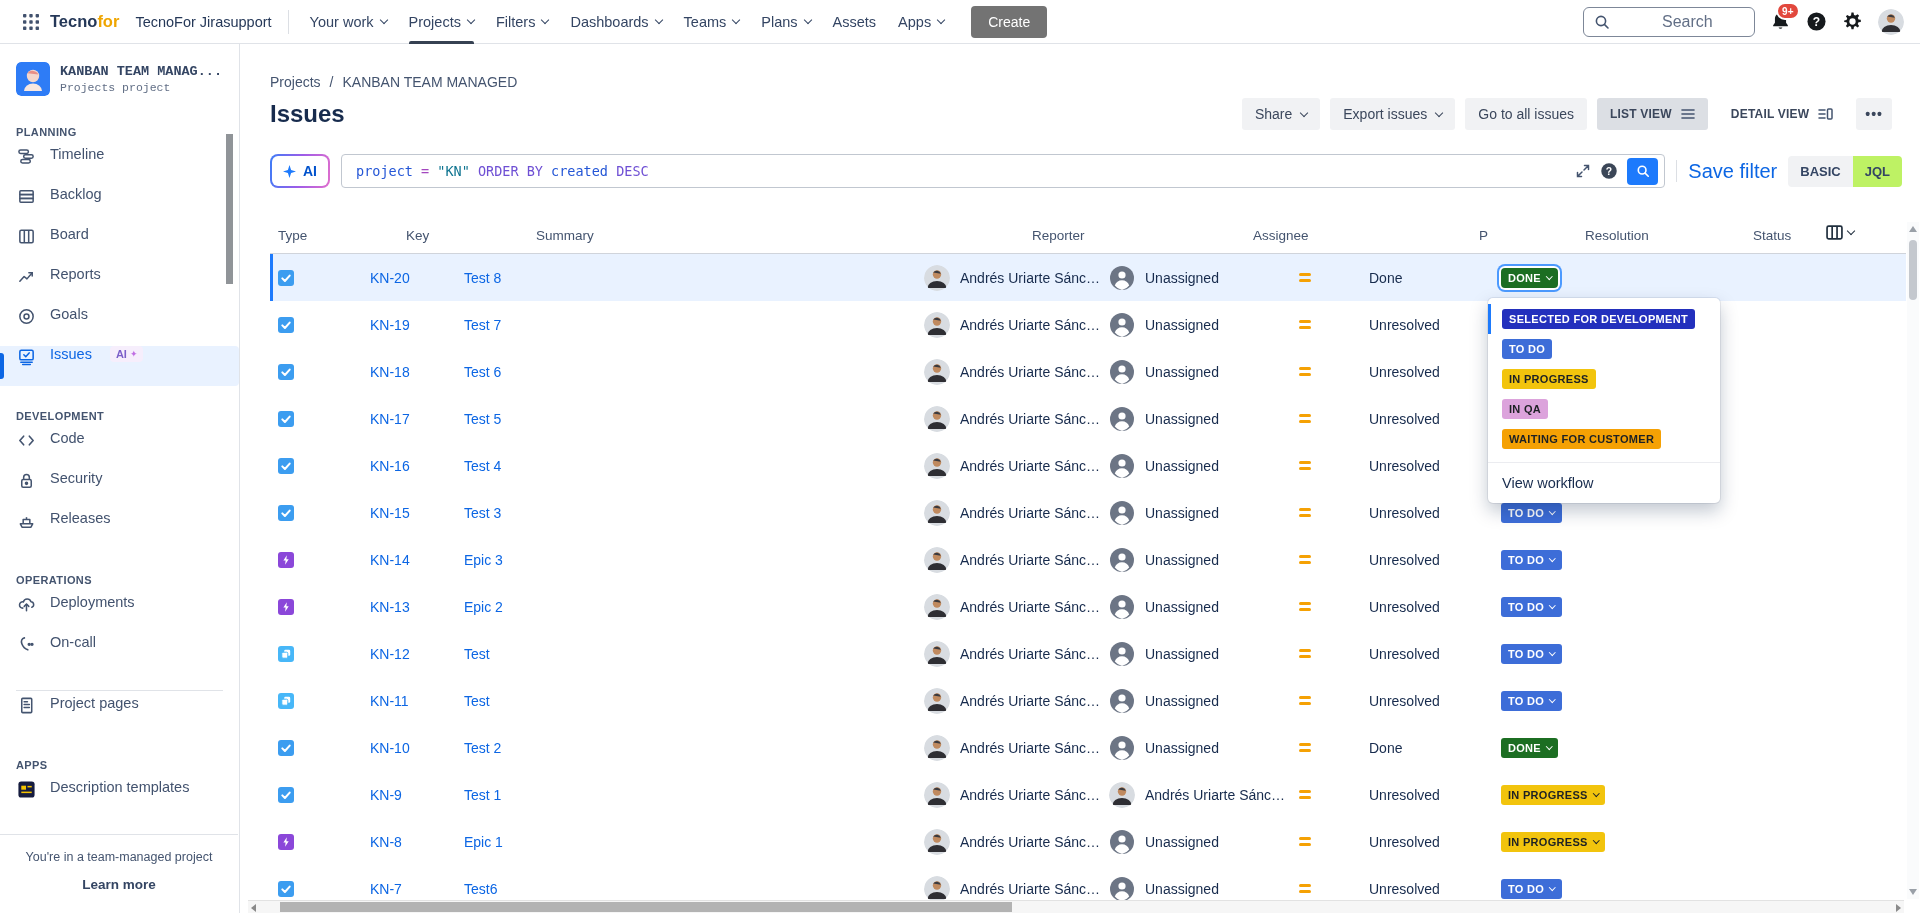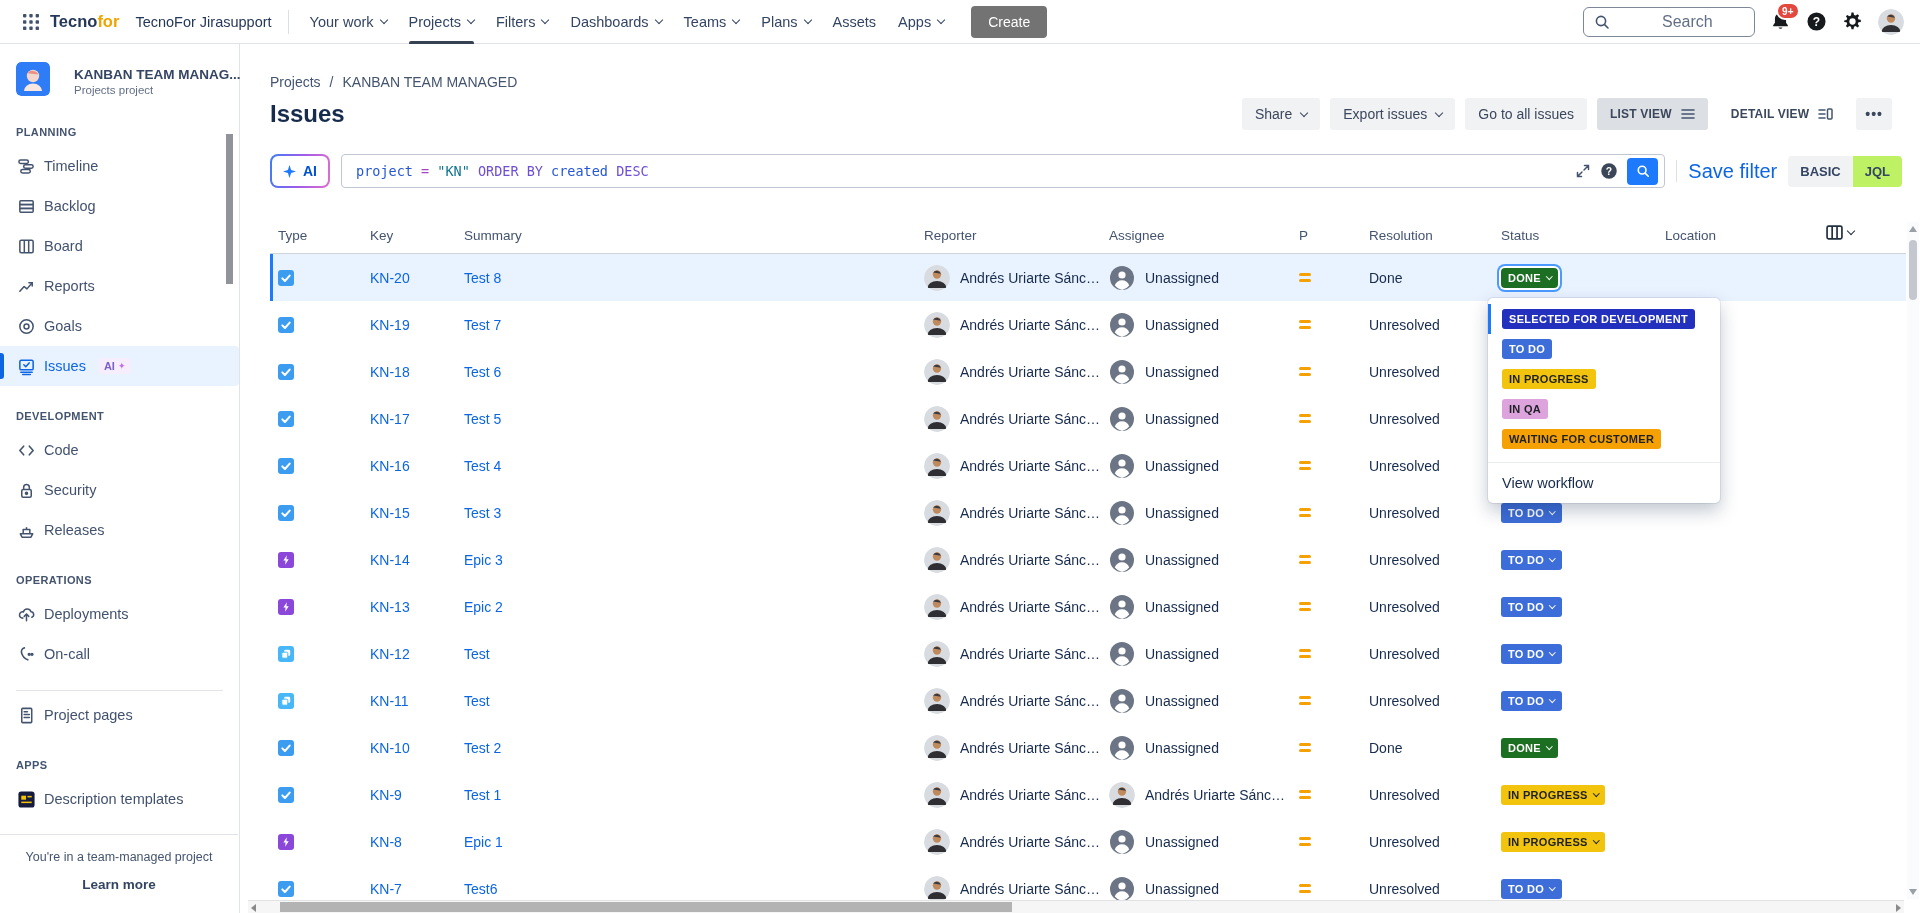--- a/index.html
+++ b/index.html
@@ -29,26 +29,26 @@
   .tb-icon{cursor:pointer;display:flex;align-items:center;}
   .bell-wrap{position:relative;}
   .badge-9{position:absolute;top:-9px;right:-9px;background:#E2483D;color:#fff;font-size:10px;font-weight:700;padding:1.5px 4.5px;border-radius:9px;border:2px solid #fff;line-height:1.1;}
   .av{width:26px;height:26px;border-radius:50%;overflow:hidden;display:inline-flex;flex:none;}
 
   
   .shell{display:flex;height:869px;}
 
   
   .sidebar{width:240px;border-right:1px solid #E0E3E8;position:relative;flex:none;padding-top:16px;background:#fff;}
-  .project-head{display:flex;gap:24px;padding:2px 16px 6px;align-items:flex-end;}
+  .project-head{display:flex;gap:10px;padding:2px 16px 6px;align-items:center;font-family:Liberation Mono, monospace;}
   .project-avatar{width:34px;height:34px;border-radius:5px;overflow:hidden;flex:none;}
   .project-name{font-size:13.5px;font-weight:700;color:#344563;line-height:1.25;white-space:nowrap;}
   .project-type{font-size:11.5px;color:#626F86;}
   .side-heading{font-size:11px;font-weight:700;color:#44546F;padding:24px 16px 8px;letter-spacing:.4px;}
-  .side-item{display:flex;align-items:center;gap:8px;height:40px;padding:0 16px;color:#42526E;font-size:14.5px;cursor:pointer;position:relative;}
+  .side-item{display:flex;align-items:flex-start;gap:14px;height:40px;padding:0 16px;color:#42526E;font-size:14.5px;cursor:pointer;position:relative;}
   .side-item .ic{width:20px;height:20px;display:flex;align-items:center;justify-content:center;color:#44546F;}
   .side-item.active{background:#E9F2FF;color:#0C66E4;border-radius:0 4px 4px 0;}
   .side-item.active .ic{color:#0C66E4;}
   .side-item.active::before{content:"";position:absolute;left:0;top:7px;bottom:7px;width:4px;background:#0C66E4;border-radius:0 3px 3px 0;}
   .ai-badge{margin-left:4px;background:#F6EEFC;border-radius:4px;padding:2px 6px;font-size:11px;font-weight:700;color:#7C5FC9;display:inline-flex;align-items:center;gap:3px;}
   .ai-badge .spark{color:#C06EE3;font-size:9px;}
   .side-divider{height:1px;background:#E0E3E8;margin:16px 16px 4px;}
   .side-foot{position:absolute;bottom:0;left:0;right:1px;border-top:1px solid #E0E3E8;text-align:center;padding:15px 10px 20px;background:#fff;}
   .side-foot .note{font-size:12.5px;color:#44546F;}
   .side-foot .learn{display:inline-block;margin-top:13px;font-size:13.5px;font-weight:700;color:#344563;cursor:pointer;}
@@ -78,21 +78,21 @@
   .search-btn{width:31px;height:27px;background:#1D7AFC;border-radius:4px;display:flex;align-items:center;justify-content:center;border:none;cursor:pointer;}
   .vdiv{width:1px;height:22px;background:#DCDFE4;}
   .save-filter{color:#0C66E4;font-size:20px;cursor:pointer;white-space:nowrap;}
   .seg{display:flex;border-radius:4px;overflow:hidden;}
   .seg span{padding:8px 12px;font-size:13px;font-weight:600;color:#344563;cursor:pointer;}
   .seg .s1{background:#F1F2F4;} .seg .s2{background:#bef264;}
 
   
   .table{margin-top:30px;position:relative;}
   .thead,.trow{display:grid;grid-template-columns:92px 94px 460px 185px 190px 70px 132px 164px auto;align-items:center;}
-  .thead{height:36px;border-bottom:1px solid #D0D4DB;color:#44546F;font-size:13.5px;}
+  .thead{height:36px;border-bottom:1px solid #D0D4DB;color:#44546F;font-size:13.5px;gap:36px;}
   .hcell{padding-left:8px;cursor:pointer;white-space:nowrap;}
   .columns-btn{position:absolute;top:7px;right:52px;display:flex;gap:5px;align-items:center;cursor:pointer;color:#22303F;}
   .trow{height:47px;position:relative;}
   .trow.selected{background:#E9F2FF;}
   .trow.selected::before{content:"";position:absolute;left:0;top:0;bottom:0;width:3px;background:#1D7AFC;}
   .cell{padding-left:8px;font-size:14px;display:flex;align-items:center;min-width:0;}
   .cell.person{gap:10px;}
   .nm{white-space:nowrap;overflow:hidden;text-overflow:ellipsis;color:#172B4D;}
   .lnk{color:#0C66E4;font-size:14px;white-space:nowrap;}
   .type-icon{width:16px;height:16px;display:inline-flex;flex:none;}

